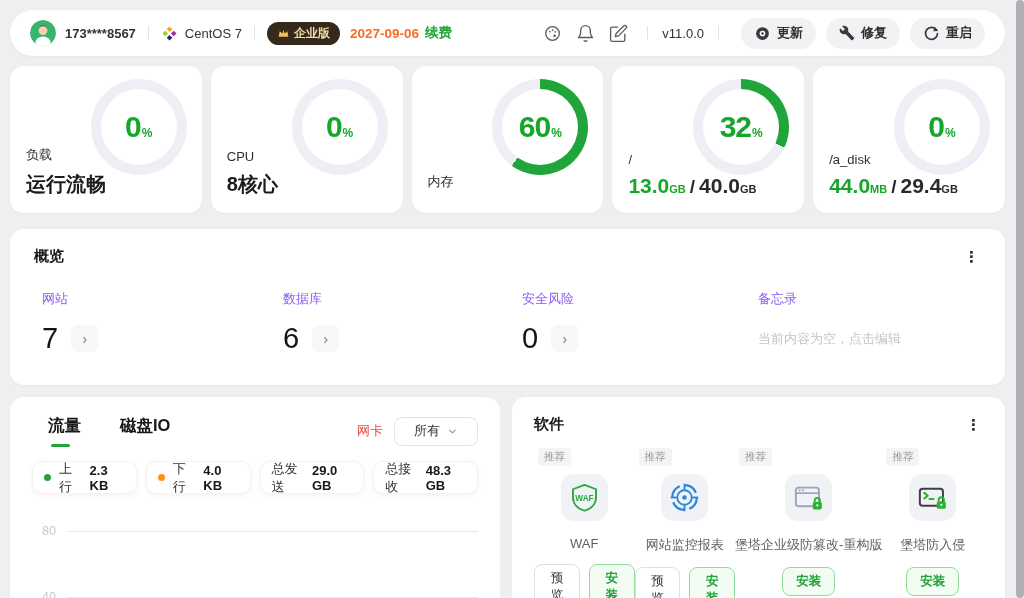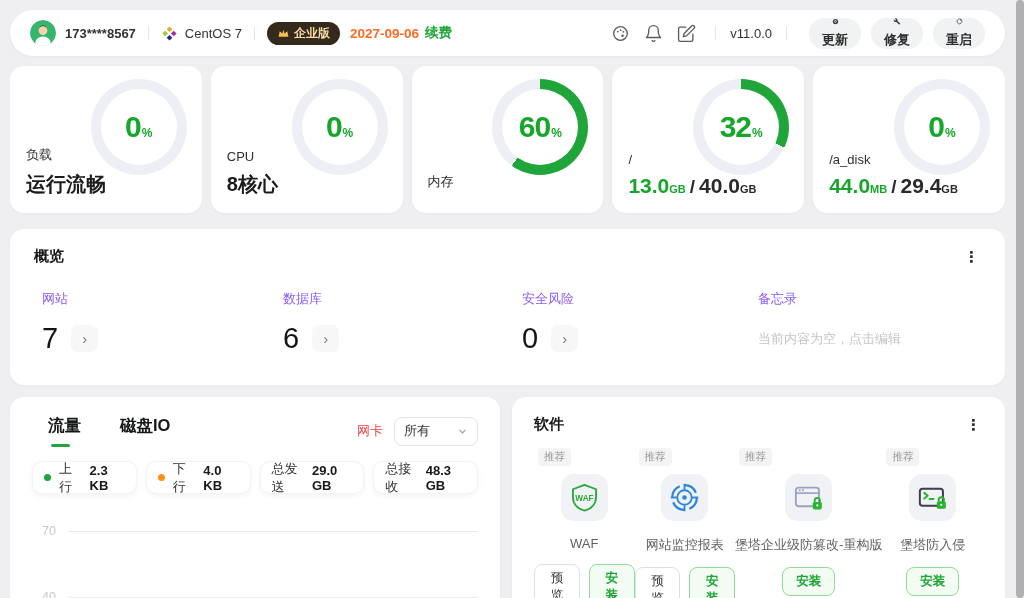--- a/index.html
+++ b/index.html
@@ -39,21 +39,20 @@
     display:flex; align-items:center; gap:5px; background:#fdf3de; border-radius:4px;
     height:25px; padding:0 8px; margin-left:12px; cursor:pointer;
   }
   .coupon span { font-size:12.5px; font-weight:700; color:#f9980f; }
   .tb-icon { width:19px; height:19px; margin:0 7px; cursor:pointer; display:flex; align-items:center; }
   .tb-version { font-size:13px; color:#333; margin:0 2px; }
   .tb-btn {
     display:flex; align-items:center; gap:6px; background:#f1f2f4; border:none; cursor:pointer;
     border-radius:16px; height:31px; padding:0 13px; margin-left:10px;
     font-family:inherit;
-    flex-direction:column;
   }
   .tb-btn span { font-size:13px; font-weight:600; color:#2e2e2e; }
 
   
   .stat-row { margin-top:10px; display:grid; grid-template-columns:repeat(5,1fr); gap:9px; }
   .stat-card {
     position:relative; background:#fff; border-radius:14px; height:147px;
     box-shadow:0 1px 3px rgba(0,0,0,.03);
   }
   .ring { position:absolute; top:13px; right:15px; width:96px; height:96px; border-radius:50%; }
@@ -99,21 +98,21 @@
   .tabs { display:flex; gap:39px;margin-left:16px; }
   .tab { font-size:16.5px; font-weight:700; color:#17181a; position:relative; padding-bottom:10px; cursor:pointer; }
   .tab.active::after {
     content:""; position:absolute; left:3px; bottom:0; width:19px; height:3.5px;
     border-radius:2px; background:#21a53a;
   }
   .nic { display:flex; align-items:center; gap:11px; }
   .nic-label { font-size:13px; color:#ef4444; }
   .nic-select {
     width:84px; height:29px; border:1px solid #e3e4e8; border-radius:8px; background:#fff;
-    display:flex; align-items:center; justify-content:space-between; padding:0 9px; cursor:pointer;
+    display:flex; align-items:center; justify-content:space-between; padding:0 19px; cursor:pointer;
   }
   .nic-value { font-size:13px; color:#333; }
   .chips { margin-top:14px; display:flex; gap:9px; }
   .chip {
     flex:1; height:33px; background:#fff; border:1px solid #f2f3f5; border-radius:10px;
     box-shadow:0 2px 6px rgba(20,24,40,.05);
     display:flex; align-items:center; padding:0 11px; gap:8px;
   }
   .dot { width:7px; height:7px; border-radius:50%; flex:none; }
   .chip-label { font-size:13px; color:#333; }
@@ -379,21 +378,21 @@
           <span class="chip-value">29.0 GB</span>
         </div>
         <div class="chip">
           <span class="chip-label">总接收</span>
           <span class="chip-value">48.3 GB</span>
         </div>
       </div>
 
       <div class="chart">
         <div class="chart-row">
-          <span class="ytick">70</span>
+          <span class="ytick">80</span>
           <span class="gridline"></span>
         </div>
         <div class="chart-row">
           <span class="ytick">40</span>
           <span class="gridline"></span>
         </div>
       </div>
     </div>
 
     <div class="card software">

